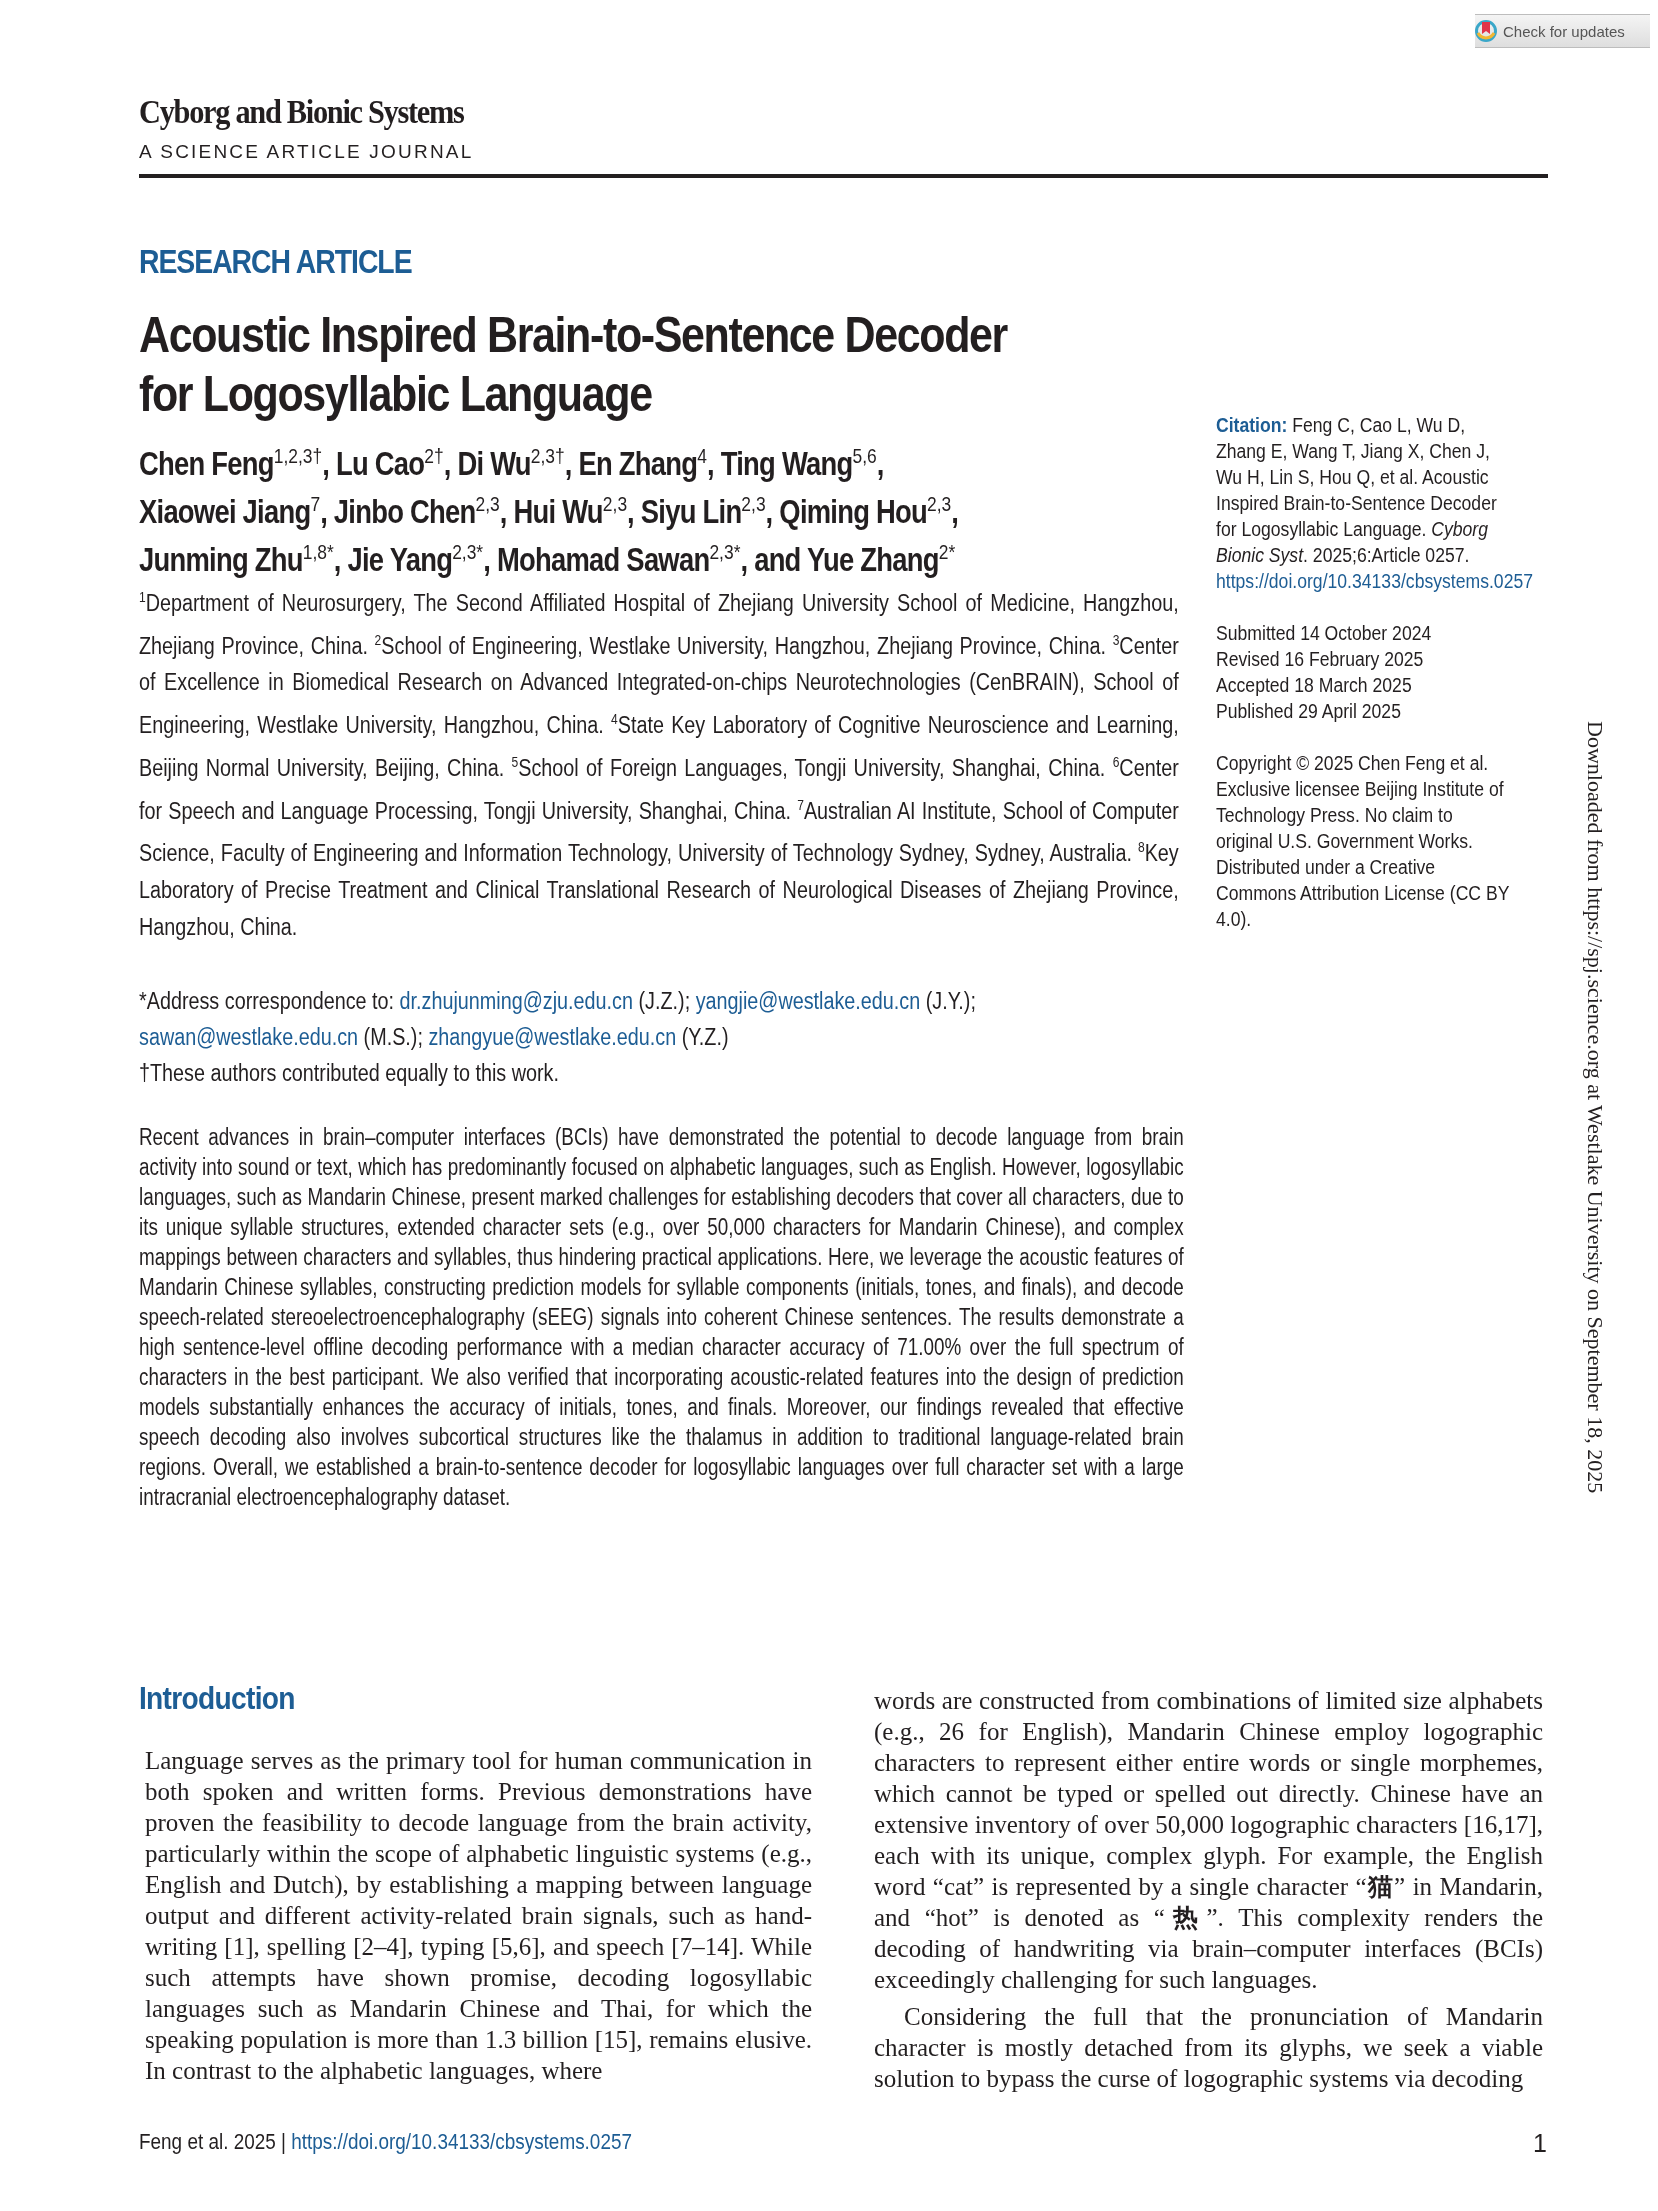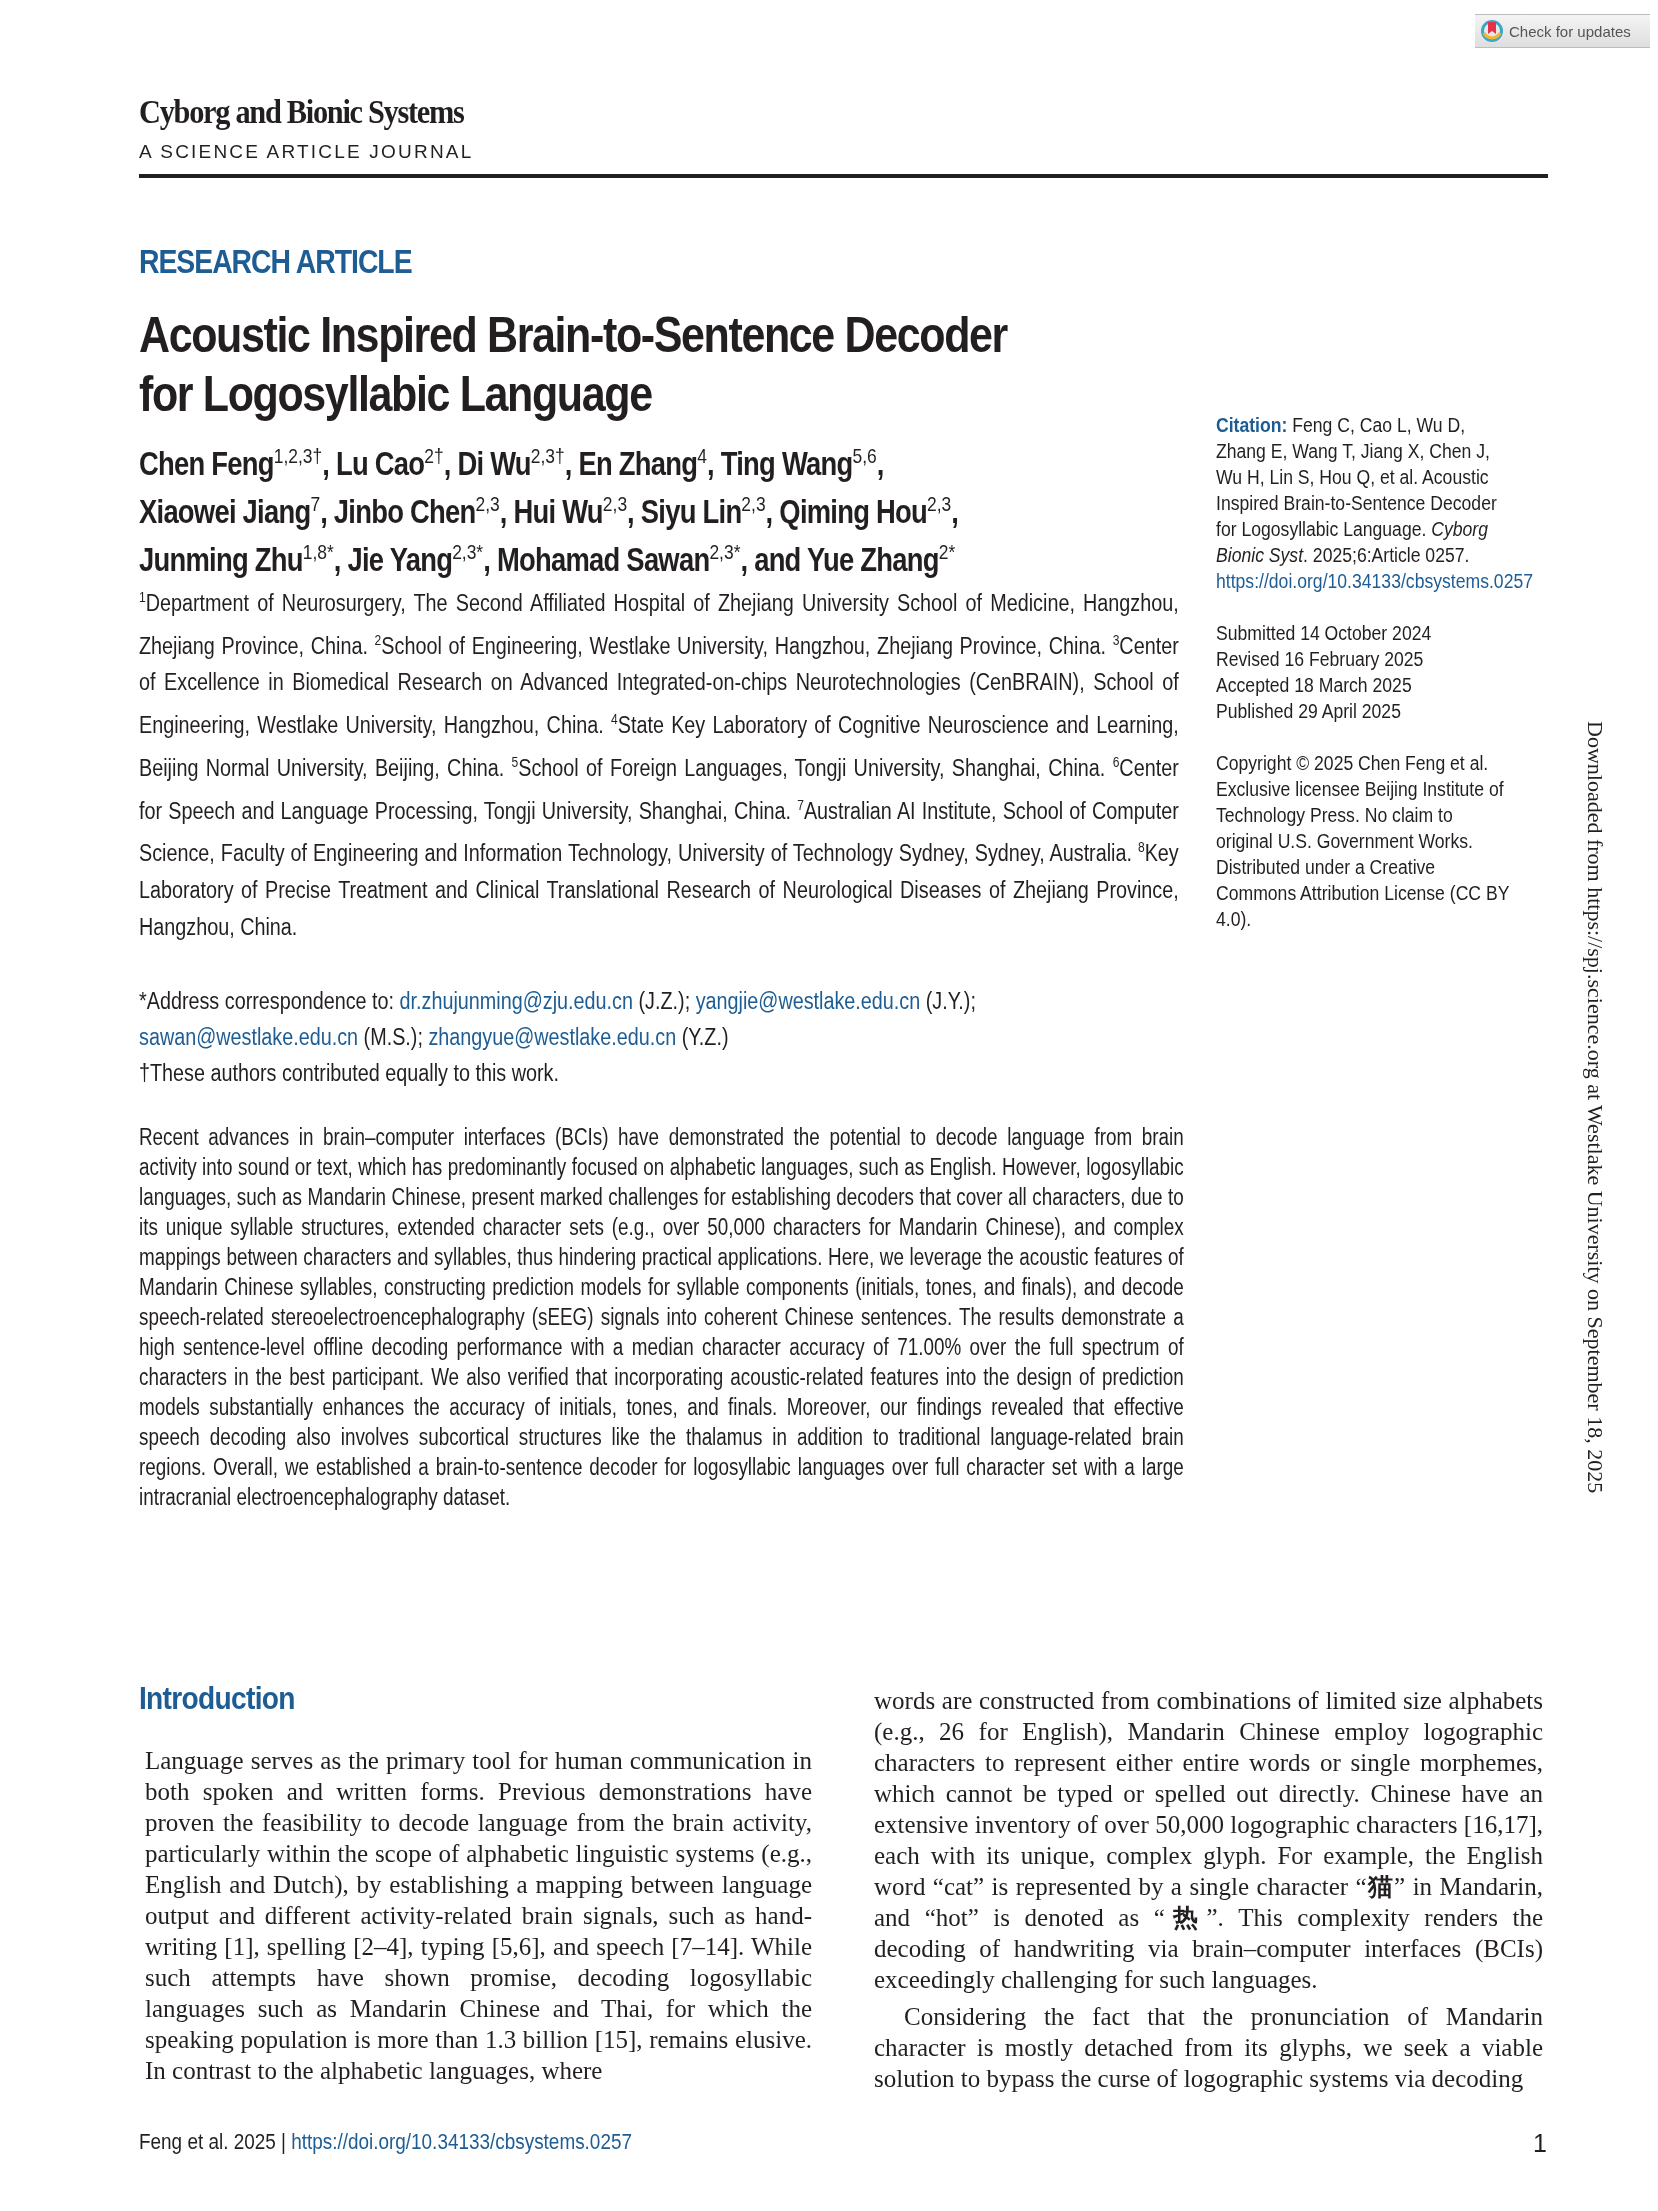--- a/index.html
+++ b/index.html
@@ -4,21 +4,21 @@
 <style>
   html, body { margin: 0; padding: 0; background: #ffffff; }
   body { width: 1659px; height: 2212px; position: relative; overflow: hidden; color: #231f20; }
   .abs { position: absolute; }
   .sans { font-family: "Liberation Sans", "DejaVu Sans", sans-serif; }
   .serif { font-family: "Liberation Serif", "DejaVu Serif", serif; }
   a, .link { color: #1d5d94; text-decoration: none; }
 
   
   .cfu { left: 1475px; top: 14px; width: 175px; height: 34px; border-top: 1px solid #bdbdbd; border-bottom: 1px solid #bdbdbd;
-         background: linear-gradient(#f4f4f4, #dedede); display: flex; align-items: center; gap: 6px; padding-left: 6px; box-sizing: border-box; cursor: pointer; }
+         background: linear-gradient(#f4f4f4, #dedede); display: flex; align-items: center; gap: 6px; box-sizing: border-box; cursor: pointer; }
   .cfu-icon { width: 22px; height: 24px; position: relative; }
   .cfu-text { font-size: 15px; color: #555; }
 
   .journal-name { left: 139px; top: 94px; font-size: 33px; font-weight: bold; letter-spacing: -1.4px; transform: scaleX(0.92); transform-origin: left; }
   .journal-sub { left: 139px; top: 141px; font-size: 19px; letter-spacing: 2.2px; }
   .header-rule { left: 139px; top: 174px; width: 1409px; height: 4px; background: #231f20; }
 
   .kicker { left: 139px; top: 243px; font-size: 33px; font-weight: bold; color: #1d5d94; letter-spacing: -1.2px; transform: scaleX(0.86); transform-origin: left; white-space: nowrap; }
   .title { left: 139px; top: 306px; font-size: 50px; font-weight: bold; line-height: 59px; letter-spacing: -1.6px; transform: scaleX(0.86); transform-origin: left; white-space: nowrap; }
   .authors { left: 139px; top: 436px; font-size: 33px; font-weight: bold; line-height: 40px; letter-spacing: -0.9px; transform: scaleX(0.83); transform-origin: left; white-space: nowrap; }
@@ -107,18 +107,18 @@
 </div>
 
 <div class="abs side-stamp serif">Downloaded from https://spj.science.org at Westlake University on September 18, 2025</div>
 
 <div class="abs intro-head sans">Introduction</div>
 <div class="abs col col-left serif">
   <p>Language serves as the primary tool for human communication in both spoken and written forms. Previous demonstrations have proven the feasibility to decode language from the brain activity, particularly within the scope of alphabetic linguistic systems (e.g., English and Dutch), by establishing a mapping between language output and different activity-related brain signals, such as hand-writing [1], spelling [2–4], typing [5,6], and speech [7–14]. While such attempts have shown promise, decoding logosyllabic languages such as Mandarin Chinese and Thai, for which the speaking population is more than 1.3 billion [15], remains elusive. In contrast to the alphabetic languages, where</p>
 </div>
 <div class="abs col col-right serif">
   <p><span>words are constructed from combinations of limited size alphabets (e.g., 26 for English), Mandarin Chinese employ logographic characters to represent either entire words or single morphemes, which cannot be typed or spelled out directly. Chinese have an extensive inventory of over 50,000 logographic characters [16,17], each with its unique, complex glyph. For example, the English word “cat” is represented by a single character “</span><span class="hanzi">猫</span><span>” in Mandarin, and “hot” is denoted as “</span><span class="hanzi">热</span><span>”. This complexity renders the decoding of handwriting via brain–computer interfaces (BCIs) exceedingly challenging for such languages.</span></p>
-  <p class="indent">Considering the fact that the pronunciation of Mandarin character is mostly detached from its glyphs, we seek a viable solution to bypass the curse of logographic systems via decoding</p>
+  <p class="indent">Considering the full that the pronunciation of Mandarin character is mostly detached from its glyphs, we seek a viable solution to bypass the curse of logographic systems via decoding</p>
 </div>
 
 <div class="abs footer sans"><span>Feng et al. 2025 | </span><a>https://doi.org/10.34133/cbsystems.0257</a></div>
 <div class="abs page-num sans">1</div>
 
 
 </body></html>

